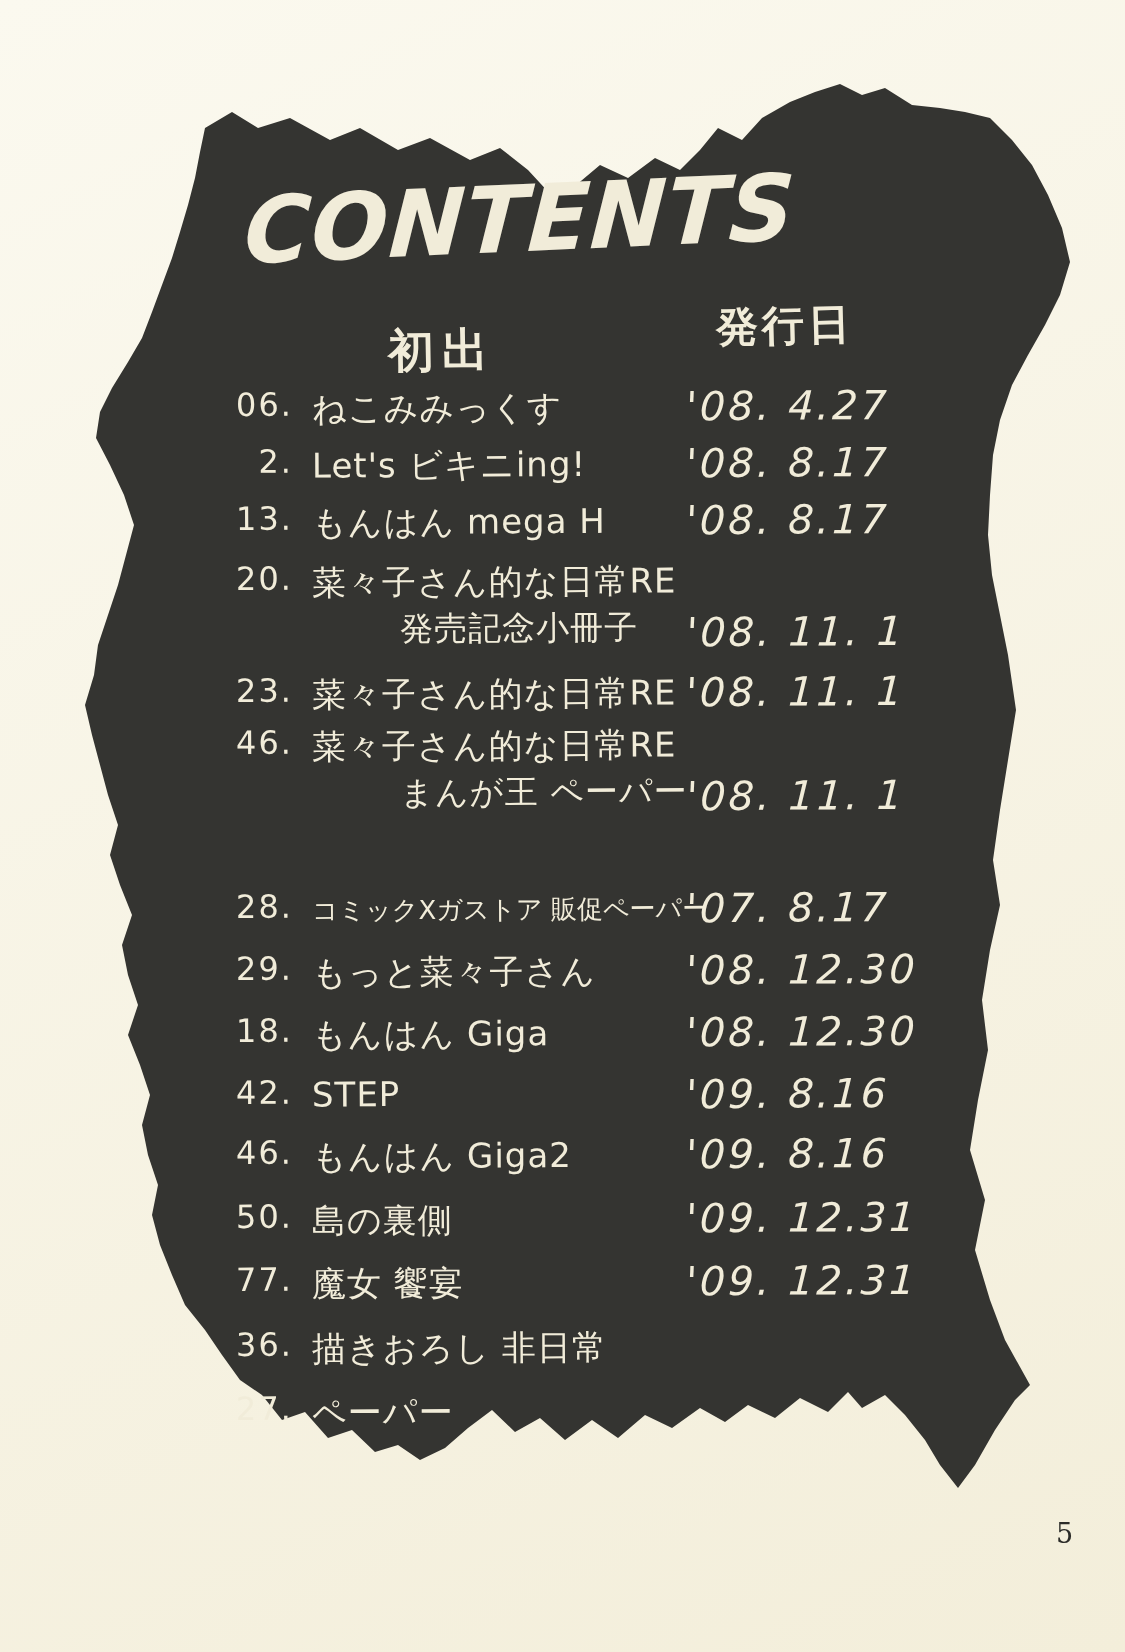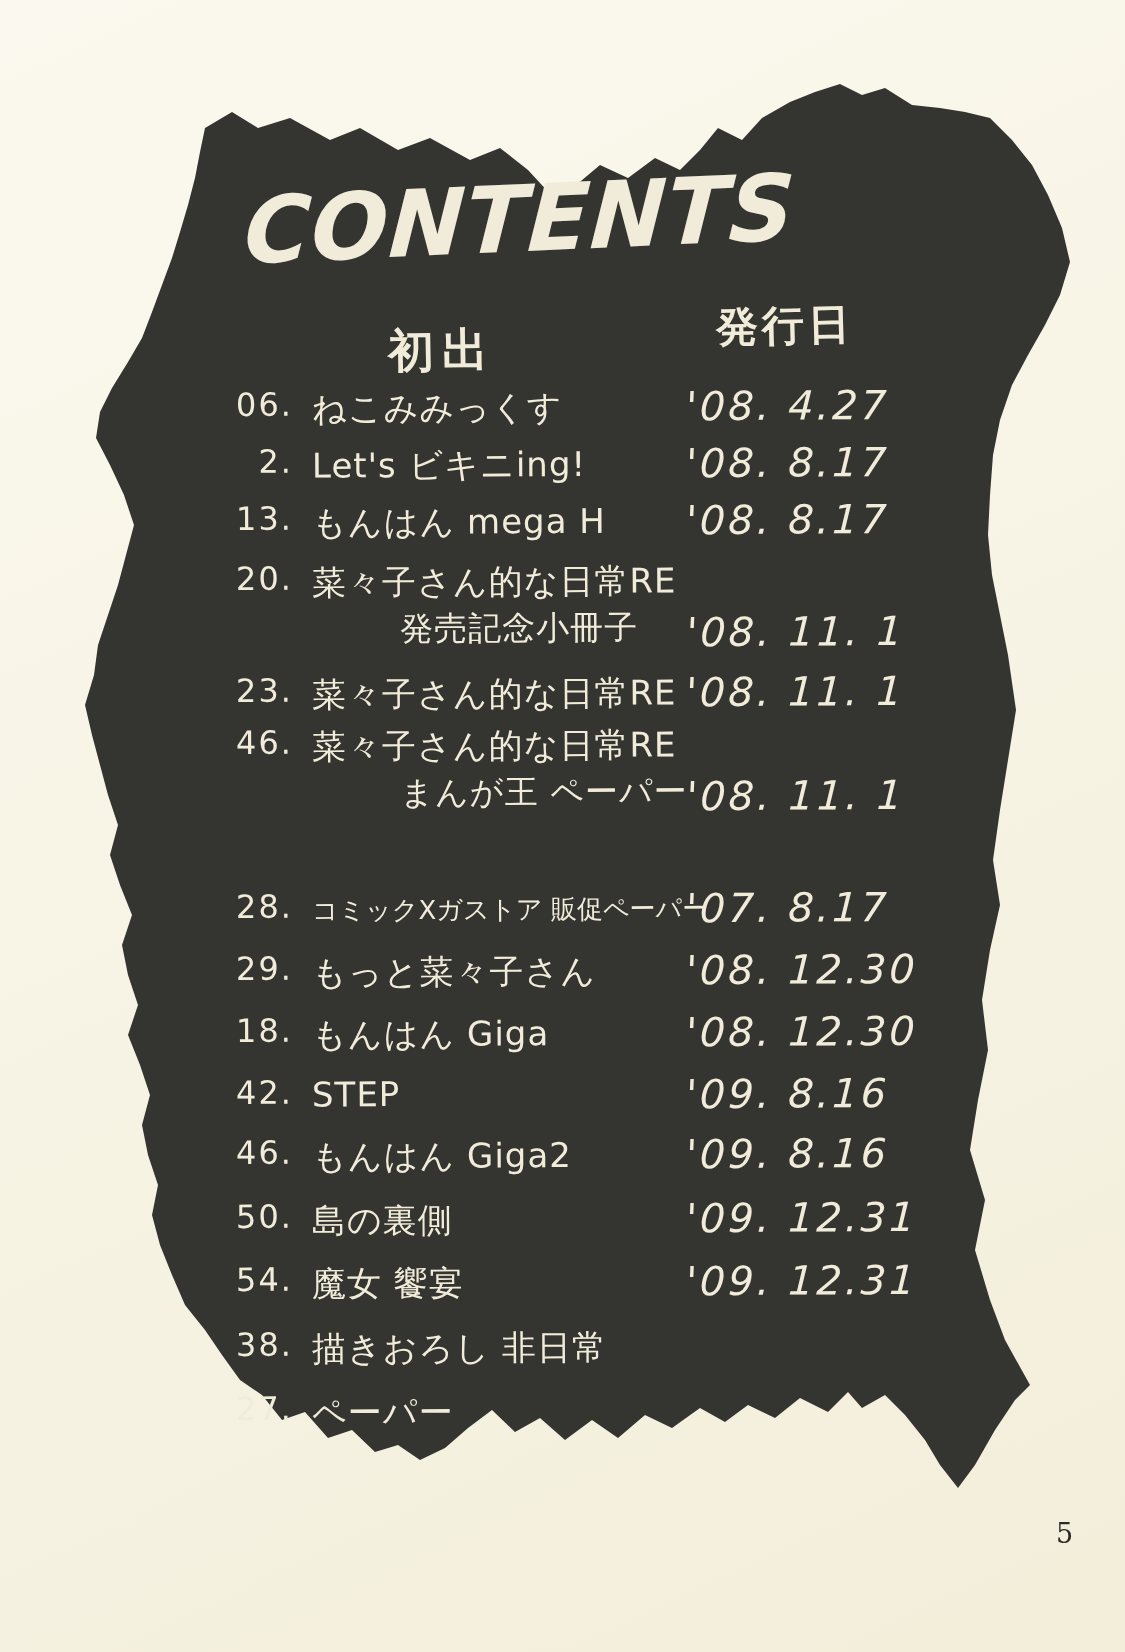--- a/index.html
+++ b/index.html
@@ -158,27 +158,27 @@
       <span class="date">'09. 8.16</span>
     </div>
 
     <div class="row" style="top:1196px">
       <span class="num">50.</span>
       <span class="ttl">島の裏側</span>
       <span class="date">'09. 12.31</span>
     </div>
 
     <div class="row" style="top:1259px">
-      <span class="num">54.</span>
+      <span class="num">77.</span>
       <span class="ttl">魔女 饗宴</span>
       <span class="date">'09. 12.31</span>
     </div>
 
     <div class="row" style="top:1324px">
-      <span class="num">38.</span>
+      <span class="num">36.</span>
       <span class="ttl">描きおろし 非日常</span>
     </div>
 
     <div class="row" style="top:1388px">
       <span class="num">27.</span>
       <span class="ttl">ペーパー</span>
     </div>
 
   </div>
 

